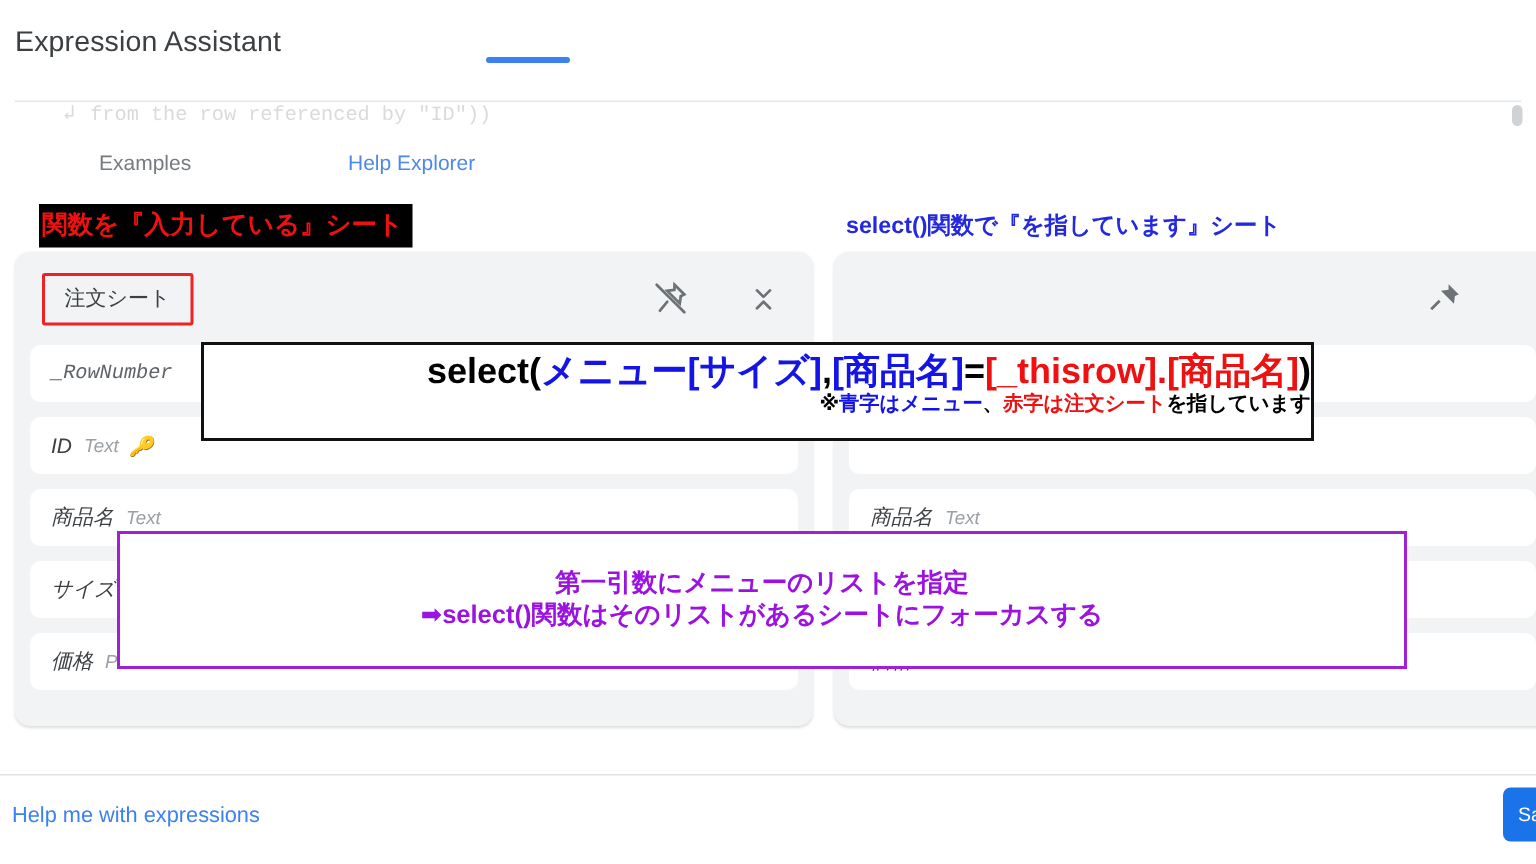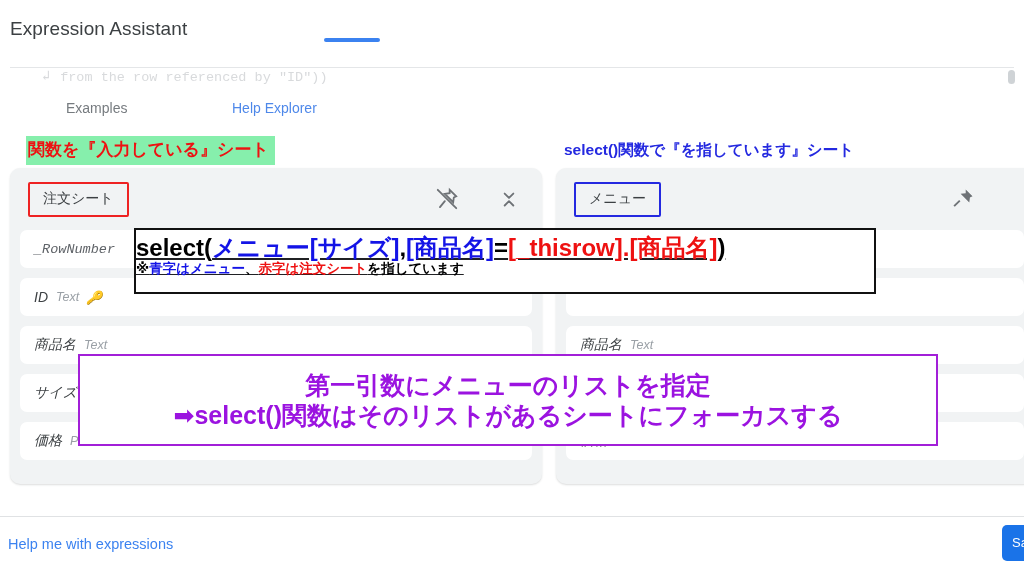--- a/index.html
+++ b/index.html
@@ -197,43 +197,42 @@
   .anno {
     position: absolute;
     font-weight: bold;
     white-space: nowrap;
   }
   .anno-left-label {
     left: 26px;
     top: 136px;
     font-size: 17px;
     color: #ee1111;
-    background: #86efac;
+    background: #000000;
     padding: 2px 6px 4px 2px;
   }
   .anno-right-label {
     left: 562px;
     top: 138px;
     font-size: 15.5px;
     color: #2429e0;
     background: #ffffff;
     padding: 2px 6px 4px 2px;
   }
 
   .formula-box {
     position: absolute;
     left: 134px;
     top: 228px;
     width: 742px;
     height: 66px;
     background: #ffffff;
     border: 2.5px solid #111111;
     box-sizing: border-box;
-    text-align: left;
-    text-decoration: underline;
+    text-align: right;
   }
   .formula-line {
     margin-top: 5px;
     font-size: 24px;
     font-weight: bold;
     line-height: 1.1;
     white-space: nowrap;
     color: #000000;
   }
   .formula-note {
@@ -256,21 +255,21 @@
     height: 92px;
     background: #ffffff;
     border: 2.5px solid #a21fd8;
     box-sizing: border-box;
     text-align: center;
     display: flex;
     flex-direction: column;
     justify-content: center;
   }
   .purple-line {
-    font-size: 25px;
+    font-size: 17px;
     font-weight: bold;
     color: #9B13E0;
     line-height: 1.22;
     white-space: nowrap;
   }
 
   
   .footer-divider {
     position: absolute;
     left: 0;
@@ -369,21 +368,20 @@
       </div>
       <div class="field-row">
         <span class="field-name">価格</span>
         <span class="field-type">Price</span>
       </div>
     </div>
   </div>
 
   <div class="panel panel-right">
     <div class="panel-header">
-      <div class="sheet-chip blue">メニュー</div>
       <div class="hdr-icon icon-pin" style="left:394px;">
         <svg width="26" height="26" viewBox="0 0 24 24" fill="currentColor">
           <path d="M14.5 3.2 l6.3 6.3 -2.4 1.0 -0.6 4.7 -8.0 -8.0 4.7 -0.6 z"></path>
           <rect x="8.2" y="13.4" width="1.7" height="7.4" transform="rotate(45 9 13.4)"></rect>
         </svg>
       </div>
     </div>
     <div class="fields">
       <div class="field-row">
         <span class="field-name"></span>

